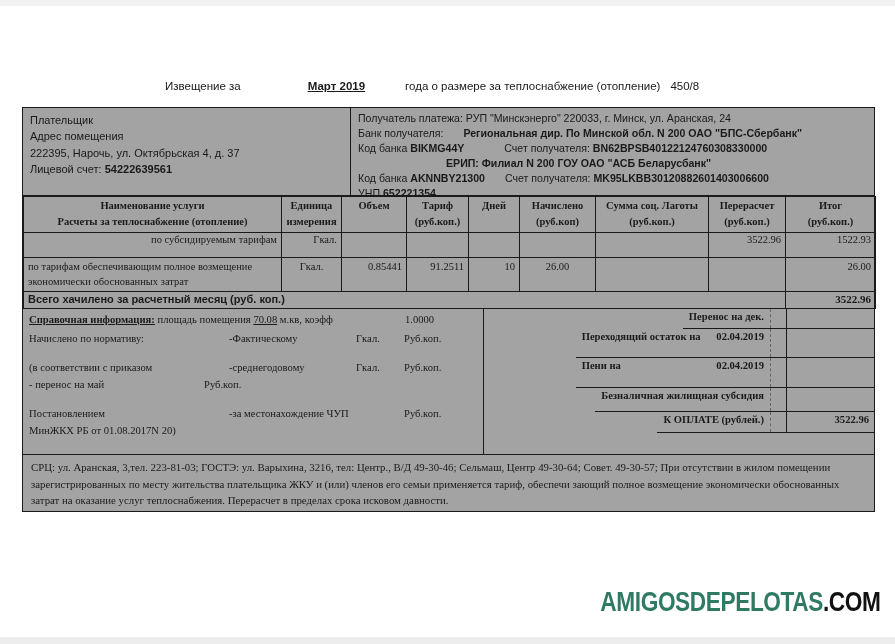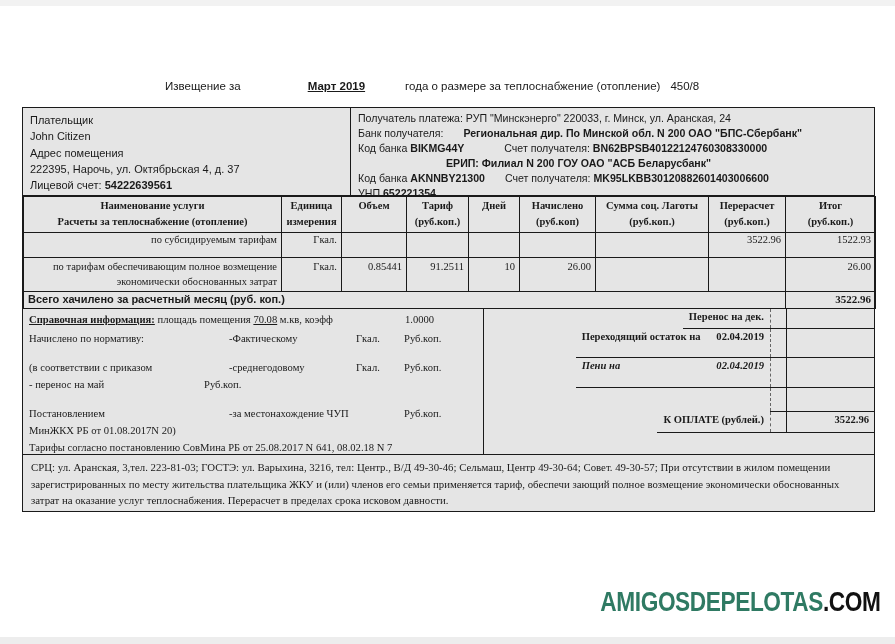--- a/index.html
+++ b/index.html
@@ -9,21 +9,21 @@
   .edge-top { top:0; height:6px; }
   .edge-bottom { bottom:0; height:7px; background:#ededed; }
 
   
   .doc-header { position:absolute; top:80px; left:165px; font-size:11.5px; white-space:nowrap; }
   .hdr-period { font-weight:bold; text-decoration:underline; margin-left:67px; }
   .hdr-suffix { margin-left:40px; }
   .hdr-number { margin-left:10px; }
 
   
-  .doc { position:absolute; left:22px; top:107px; width:853px; border:1.5px solid #1a1a1a; background:#e5e5e5; }
+  .doc { position:absolute; left:22px; top:107px; width:853px; border:1.5px solid #1a1a1a; background:#a3a3a3; }
 
   
   .sec1 { display:flex; height:88px; border-bottom:1px solid #1a1a1a; }
   .payer { width:328px; border-right:1px solid #1a1a1a; padding:4px 7px; font-size:11px; line-height:1.48; }
   .payer .bold { font-weight:bold; }
   .recipient { flex:1; padding:3px 7px; font-size:10.6px; line-height:1.42; }
   .recipient .bold { font-weight:bold; }
   .erip-line { padding-left:88px; font-weight:bold; }
   .gap-sp { display:inline-block; width:14px; }
   .gap-sp2 { display:inline-block; width:34px; }
@@ -32,21 +32,21 @@
   table { width:100%; border-collapse:collapse; table-layout:fixed;
           font-family:"Liberation Serif", serif; font-size:10.5px; }
   th, td { border:1px solid #1a1a1a; padding:1px 4px; vertical-align:top; }
   thead th { font-weight:bold; text-align:center; height:36px; line-height:1.5; }
   .hl2 { display:block; }
   .cell-name { text-align:left; }
   .cell-unit { text-align:center; }
   .cell-num { text-align:right; }
   .cell-mid { text-align:center; }
   .row-service td { height:25px;text-align:right; }
-  .row-service2 td { height:34px; line-height:1.45;text-align:right; }
+  .row-service2 td { height:34px; line-height:1.45; }
   .total-row td { height:17px; }
   .total-label { font-family:"Liberation Sans", sans-serif; font-weight:bold; font-size:11px;
                  border-right:1px dashed #555 !important; }
   .total-value { font-weight:bold; text-align:right; font-size:11px; }
 
   
   .sec3 { display:flex; height:145px; font-family:"Liberation Serif", serif; font-size:10.6px; }
   .sec3-left { width:461px; border-right:1px solid #1a1a1a; padding:5px 6px 3px; position:relative; }
   .info-l1 { position:relative; height:16px; white-space:nowrap; }
   .info-title { font-weight:bold; text-decoration:underline; }
@@ -60,21 +60,21 @@
   .igap { height:12px; }
   .iline { margin-top:3px; height:14px; }
 
   .sec3-right { flex:1; display:flex; flex-direction:column;align-items:flex-end; }
   .prow { display:flex; border-bottom:1px solid #1a1a1a; font-weight:bold; }
   .prow .lab { flex:1; padding:2px 6px; }
   .prow .spc { width:16px; border-left:1px dashed #666; }
   .prow .val { width:88px; border-left:1px solid #1a1a1a; text-align:right; padding:2px 5px; }
   .prow-a { height:20px; }
   .prow-b { height:29px; }
-  .prow-c { height:30px;font-style:italic; }
+  .prow-c { height:30px; }
   .prow-d { height:24px; }
   .prow-e { height:21px; }
   .minlab { display:inline-block; min-width:132px; }
   .topay-lab { text-align:center; }
   .pfiller { flex:1; }
 
   
   .sec4 { border-top:1px solid #1a1a1a; padding:4px 8px 6px;
           font-family:"Liberation Serif", serif; font-size:10.8px; line-height:1.55; height:57px; }
 
@@ -93,21 +93,20 @@
 
 <div class="doc-header">
   <span>Извещение за</span><span class="hdr-period">Март 2019</span><span class="hdr-suffix">года о размере за теплоснабжение (отопление)</span><span class="hdr-number">450/8</span>
 </div>
 
 <div class="doc">
 
   <div class="sec1">
     <div class="payer">
       <div>Плательщик</div>
-      <div>John Citizen</div>
       <div>Адрес помещения</div>
       <div>222395, Нарочь, ул. Октябрьская 4, д. 37</div>
       <div>
         <span>Лицевой счет:</span>
         <span class="bold">54222639561</span>
       </div>
     </div>
     <div class="recipient">
       <div>
         <span>Получатель платежа:</span>
@@ -220,21 +219,20 @@
         <span class="c4">Руб.коп.</span>
       </div>
       <div class="igap"></div>
       <div class="iro">
         <span class="c1">Постановлением</span>
         <span class="c2">-за местонахождение ЧУП</span>
         <span class="c3"></span>
         <span class="c4">Руб.коп.</span>
       </div>
       <div class="iline">МинЖКХ РБ от 01.08.2017N 20)</div>
-      <div class="iline">Тарифы согласно постановлению СовМина РБ от 25.08.2017 N 641, 08.02.18 N 7</div>
     </div>
 
     <div class="sec3-right">
       <div class="prow prow-a">
         <div class="lab">Перенос на дек.</div>
         <div class="spc"></div>
         <div class="val"></div>
       </div>
       <div class="prow prow-b">
         <div class="lab">
@@ -246,20 +244,21 @@
       </div>
       <div class="prow prow-c">
         <div class="lab">
           <span class="minlab">Пени на</span>
           <span>02.04.2019</span>
         </div>
         <div class="spc"></div>
         <div class="val"></div>
       </div>
       <div class="prow prow-d">
+        <div class="lab">Безналичная жилищная субсидия</div>
         <div class="spc"></div>
         <div class="val"></div>
       </div>
       <div class="prow prow-e">
         <div class="lab topay-lab">К ОПЛАТЕ (рублей.)</div>
         <div class="spc"></div>
         <div class="val">3522.96</div>
       </div>
       <div class="pfiller"></div>
     </div>

